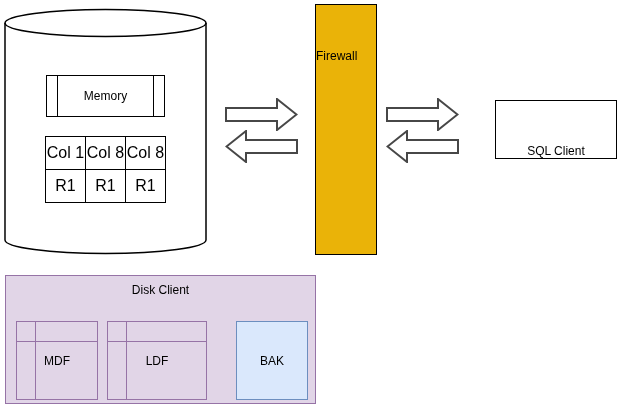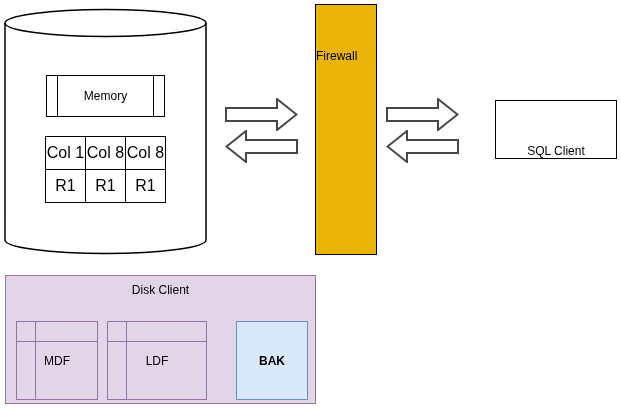--- a/index.html
+++ b/index.html
@@ -94,21 +94,20 @@
     position: absolute; left: 18px; top: 0; bottom: 0;
     width: 1.4px; background: var(--purple-stroke, #9673A6);
   }
   .drive.storage .hline {
     position: absolute; top: 19px; left: 0; right: 0;
     height: 1.4px; background: var(--purple-stroke, #9673A6);
   }
   .drive.bak {
     background: var(--blue-fill, #DAE8FC);
     border: 1.4px solid var(--blue-stroke, #6C8EBF);
-    font-weight: bold;
   }
   .drive.mdf { left: 10px;  top: 45px; width: 82px; height: 79px; }
   .drive.ldf { left: 101px; top: 45px; width: 100px; height: 79px; }
   .drive.bak { left: 230px; top: 45px; width: 72px; height: 79px; }
 </style>
 </head>
 <body>
 
 <div class="canvas">
 

